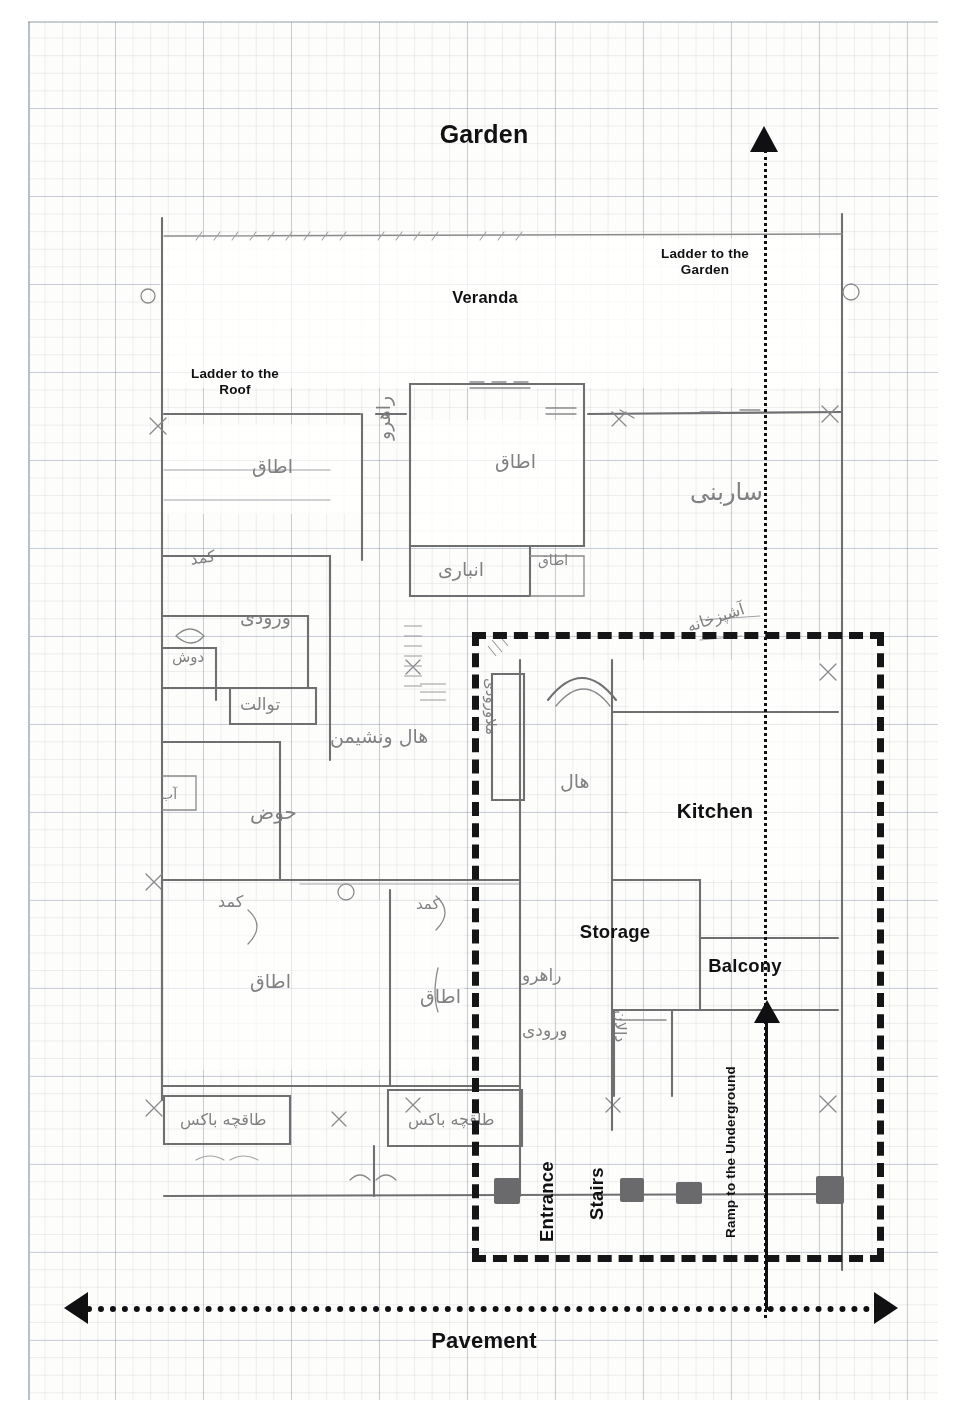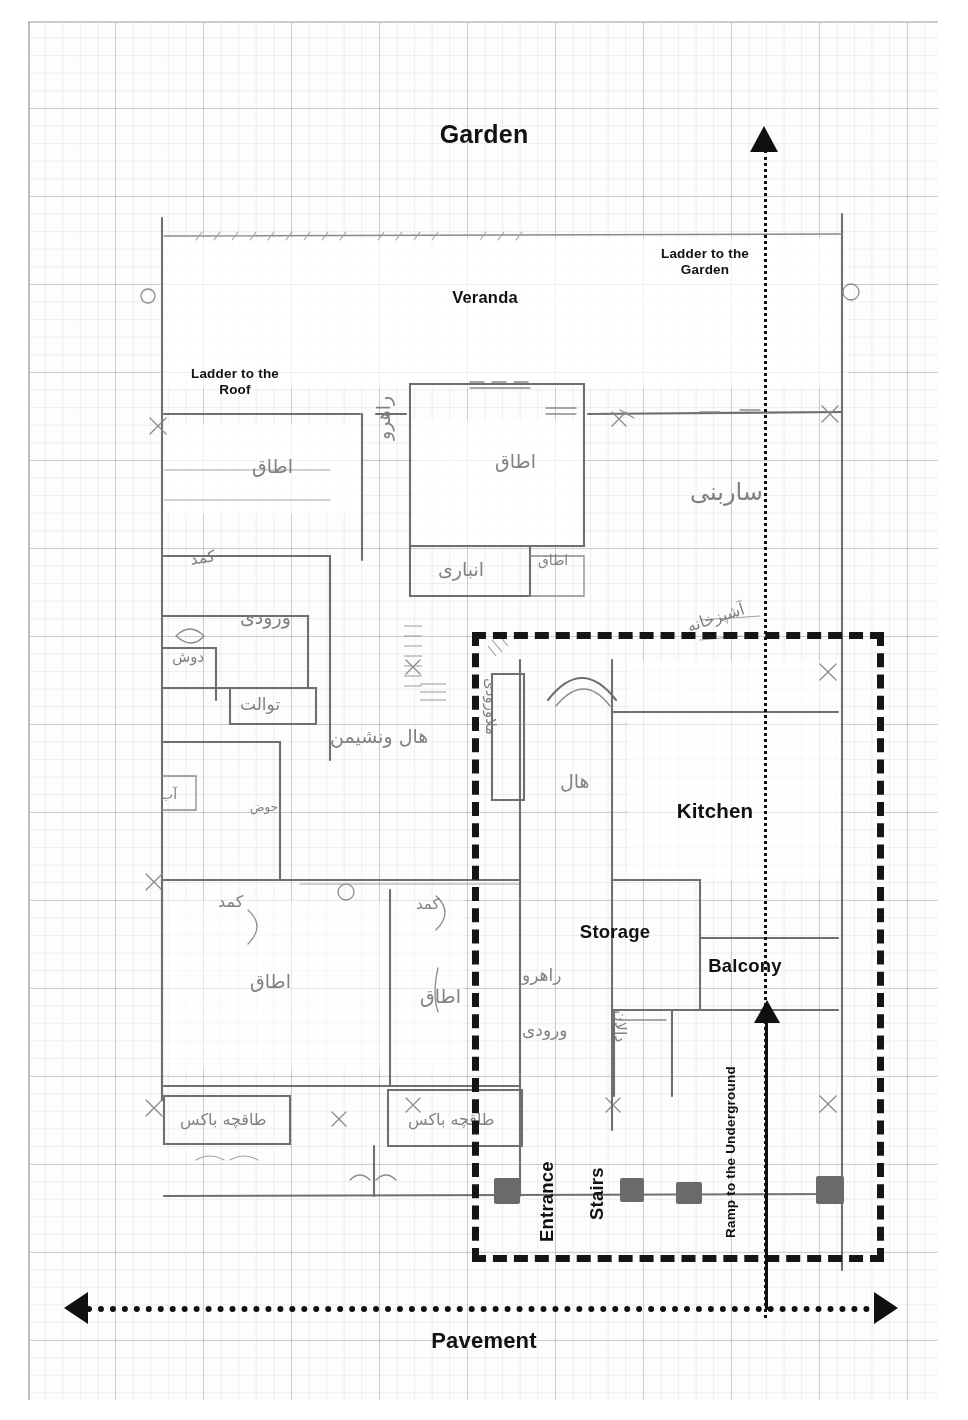--- a/index.html
+++ b/index.html
@@ -278,21 +278,21 @@
   <div class="fa" style="left:372px;top:440px;transform:rotate(-90deg);transform-origin:left top;">راهرو</div>
   <div class="fa" style="left:690px;top:478px;font-size:24px;">ساربنی</div>
   <div class="fa" style="left:190px;top:548px;font-size:16px;transform:rotate(-8deg);">کمد</div>
   <div class="fa" style="left:240px;top:606px;">ورودی</div>
   <div class="fa" style="left:438px;top:558px;">انباری</div>
   <div class="fa" style="left:538px;top:552px;font-size:14px;">اطاق</div>
   <div class="fa" style="left:240px;top:694px;font-size:17px;">توالت</div>
   <div class="fa" style="left:172px;top:648px;font-size:15px;">دوش</div>
   <div class="fa" style="left:330px;top:725px;">هال ونشیمن</div>
   <div class="fa" style="left:686px;top:608px;font-size:16px;transform:rotate(-18deg);">آشپزخانه</div>
-  <div class="fa" style="left:250px;top:800px;font-size:12px;">حوض</div>
+  <div class="fa" style="left:250px;top:800px;font-size:20px;">حوض</div>
   <div class="fa" style="left:160px;top:786px;font-size:14px;">آب</div>
   <div class="fa" style="left:560px;top:770px;">هال</div>
   <div class="fa" style="left:500px;top:678px;font-size:15px;transform:rotate(90deg);transform-origin:left top;">ملاورودی</div>
   <div class="fa" style="left:218px;top:892px;font-size:16px;">کمد</div>
   <div class="fa" style="left:416px;top:895px;font-size:15px;">کمد</div>
   <div class="fa" style="left:250px;top:970px;">اطاق</div>
   <div class="fa" style="left:420px;top:985px;">اطاق</div>
   <div class="fa" style="left:522px;top:965px;font-size:17px;">راهرو</div>
   <div class="fa" style="left:522px;top:992px;font-size:17px;margin-top:28px;">ورودی</div>
   <div class="fa" style="left:630px;top:1010px;font-size:16px;transform:rotate(90deg);transform-origin:left top;">دالان</div>

